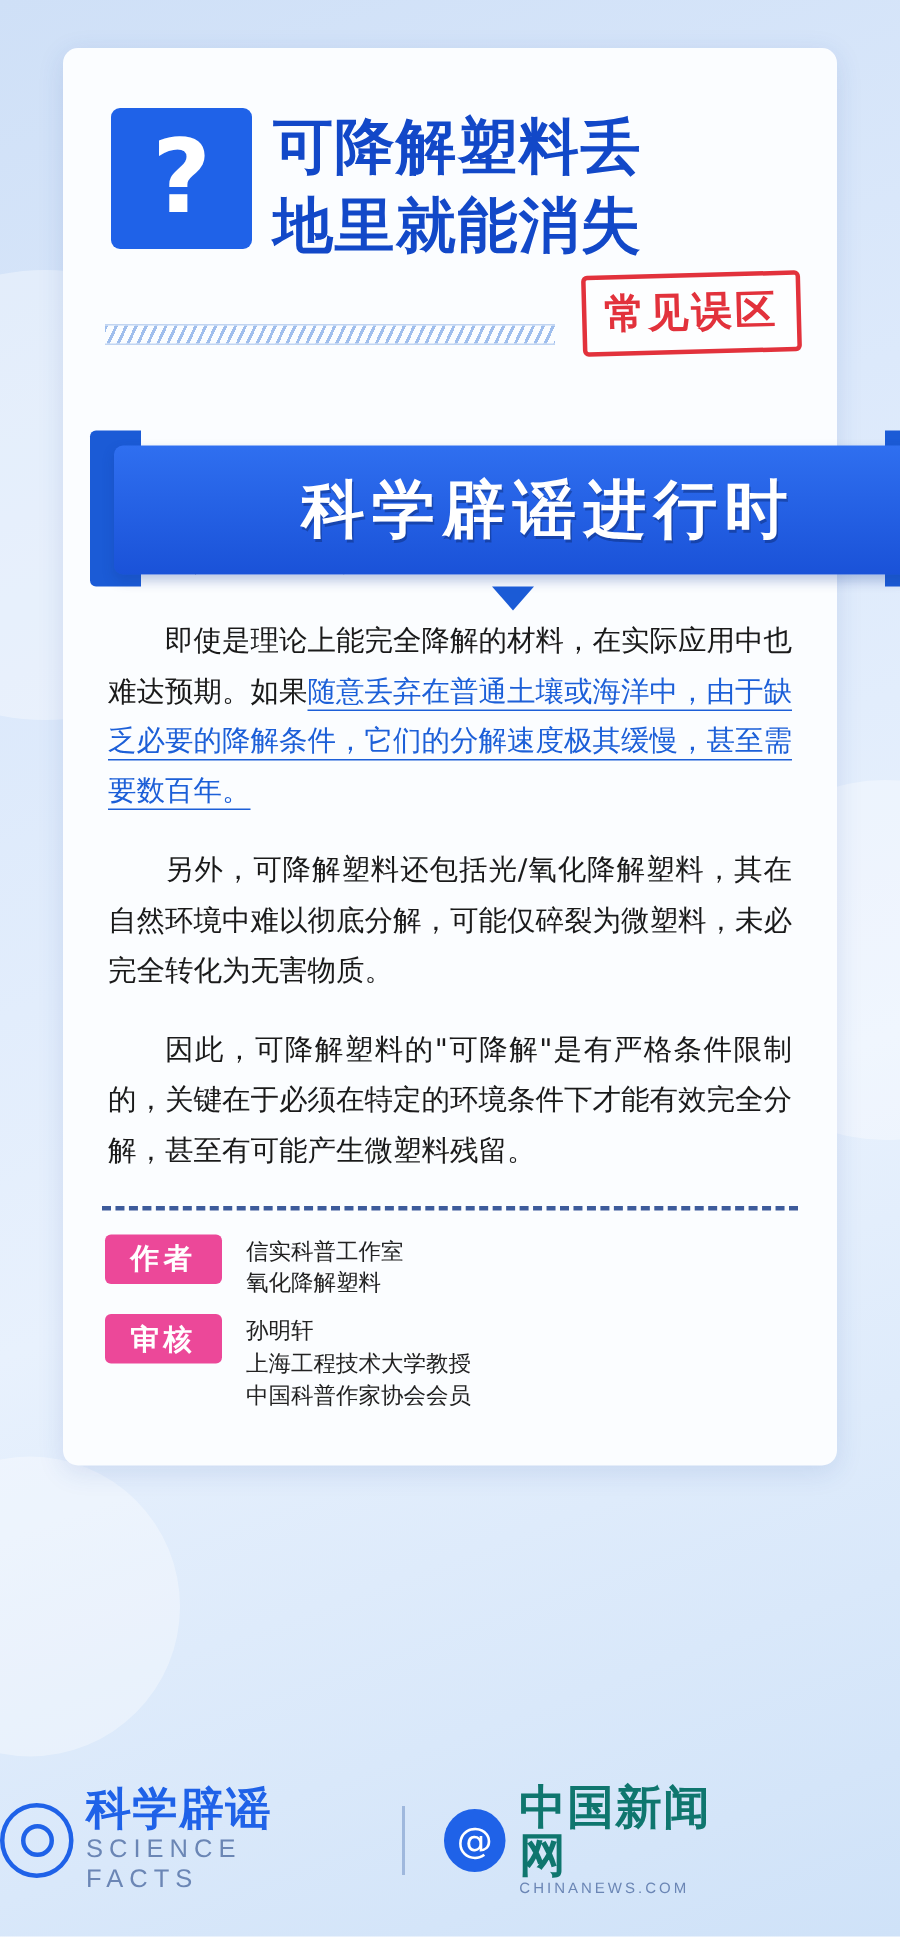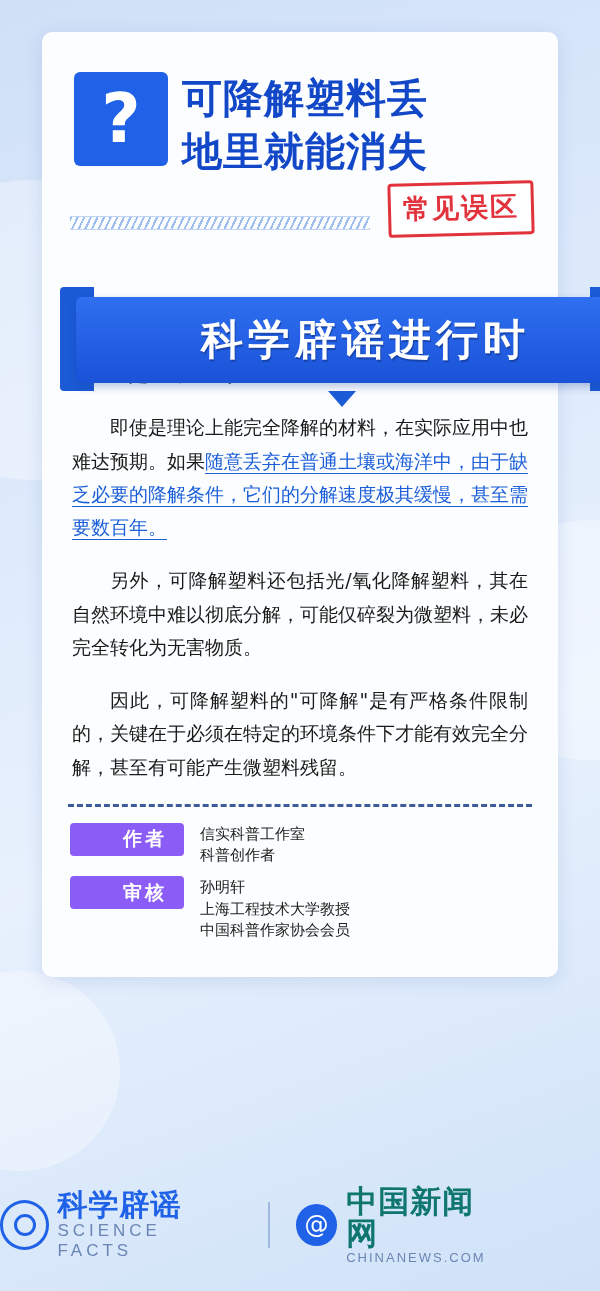--- a/index.html
+++ b/index.html
@@ -183,31 +183,30 @@
   }
   .credit-row {
     display: flex;
     align-items: flex-start;
     margin-bottom: 10px;
   }
   .credit-tag {
     flex: 0 0 auto;
     width: 78px;
     height: 33px;
-    background: #8b5cf6;
+    background: #ec4899;
     color: #fff;
     border-radius: 4px;
     font-size: 19px;
     font-weight: bold;
     letter-spacing: 3px;
     display: flex;
     align-items: center;
     justify-content: center;
     font-family: "DejaVu Sans", sans-serif;
-    padding-left: 36px;
   }
   .credit-lines {
     margin-left: 16px;
     font-size: 15px;
     line-height: 1.42;
     color: #222;
     padding-top: 1px;
     font-family: "DejaVu Sans", sans-serif;
     white-space: pre-line;
   }
@@ -279,21 +278,21 @@
   }
   .logo-right .txt-main {
     font-size: 31px;
     font-weight: bold;
     color: #0f766e;
     letter-spacing: 1px;
     line-height: 1.05;
     font-family: "DejaVu Sans", sans-serif;
   }
   .logo-right .txt-sub {
-    font-size: 13px;
+    font-size: 10px;
     color: #6b86b5;
     letter-spacing: 2px;
     font-family: "Liberation Sans", sans-serif;
   }
 </style>
 </head>
 <body>
 
 <div class="bg-deco bg1"></div>
 <div class="bg-deco bg2"></div>
@@ -326,21 +325,21 @@
     <p>另外，可降解塑料还包括光/氧化降解塑料，其在自然环境中难以彻底分解，可能仅碎裂为微塑料，未必完全转化为无害物质。</p>
     <p>因此，可降解塑料的"可降解"是有严格条件限制的，关键在于必须在特定的环境条件下才能有效完全分解，甚至有可能产生微塑料残留。</p>
   </div>
 
   <div class="dashed"></div>
 
   <div class="credits">
     <div class="credit-row">
       <div class="credit-tag">作者</div>
       <div class="credit-lines">信实科普工作室
-科普创作者</div>
+氧化降解塑料</div>
     </div>
     <div class="credit-row">
       <div class="credit-tag">审核</div>
       <div class="credit-lines">孙明轩
 上海工程技术大学教授
 中国科普作家协会会员</div>
     </div>
   </div>
 
 </div>

